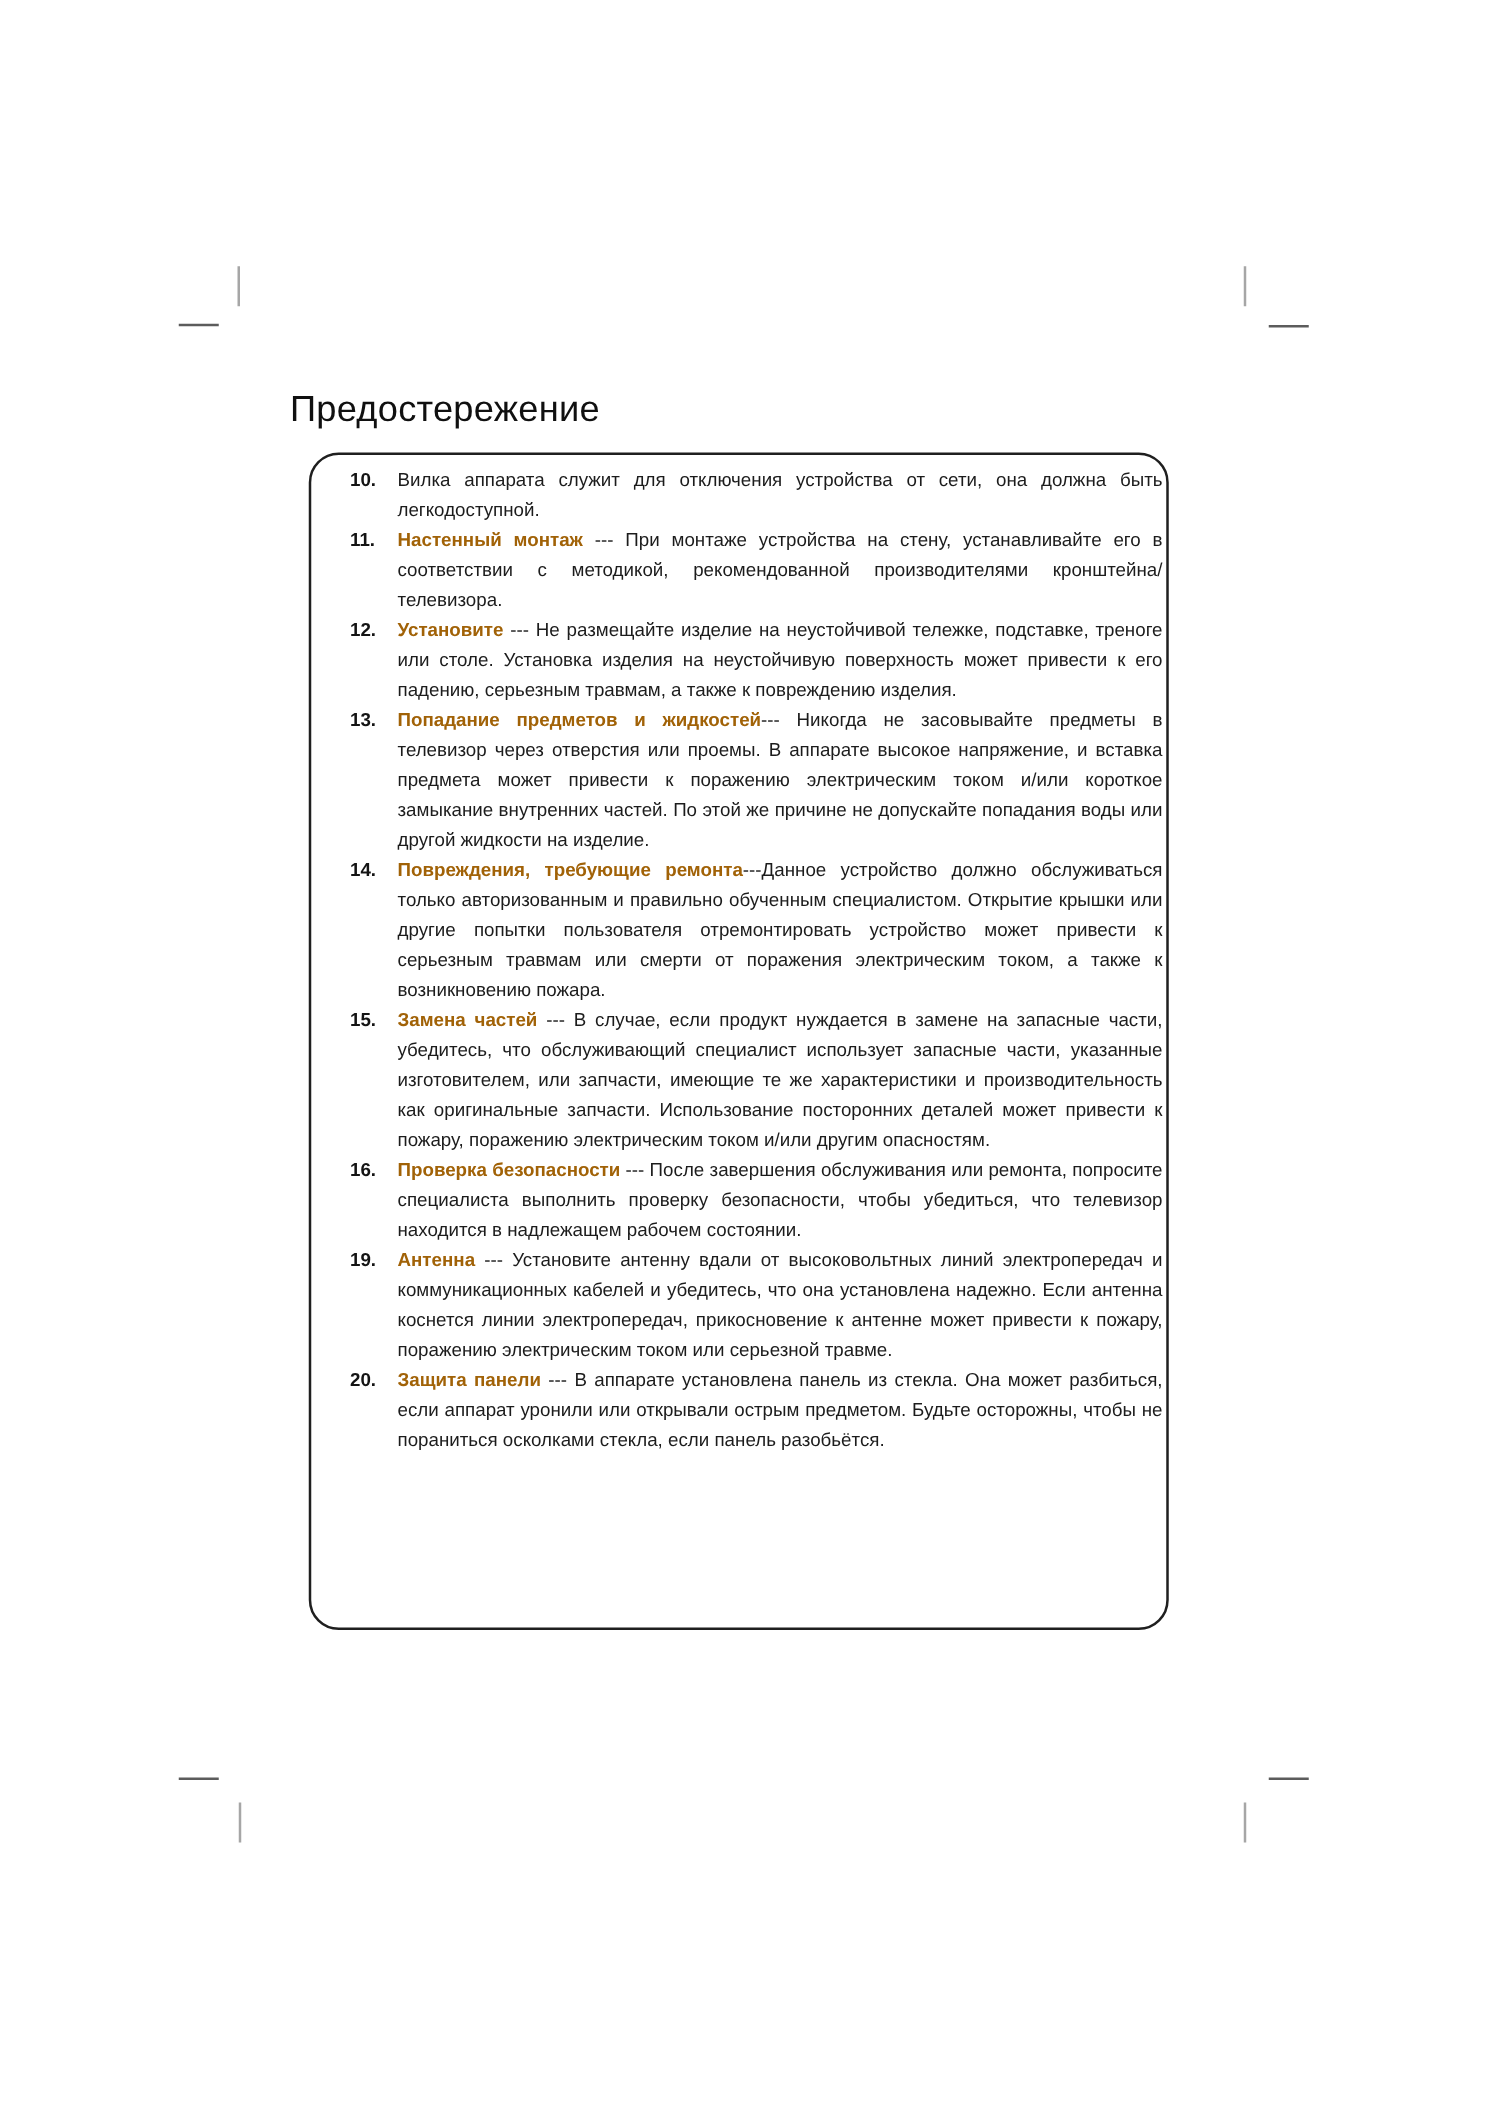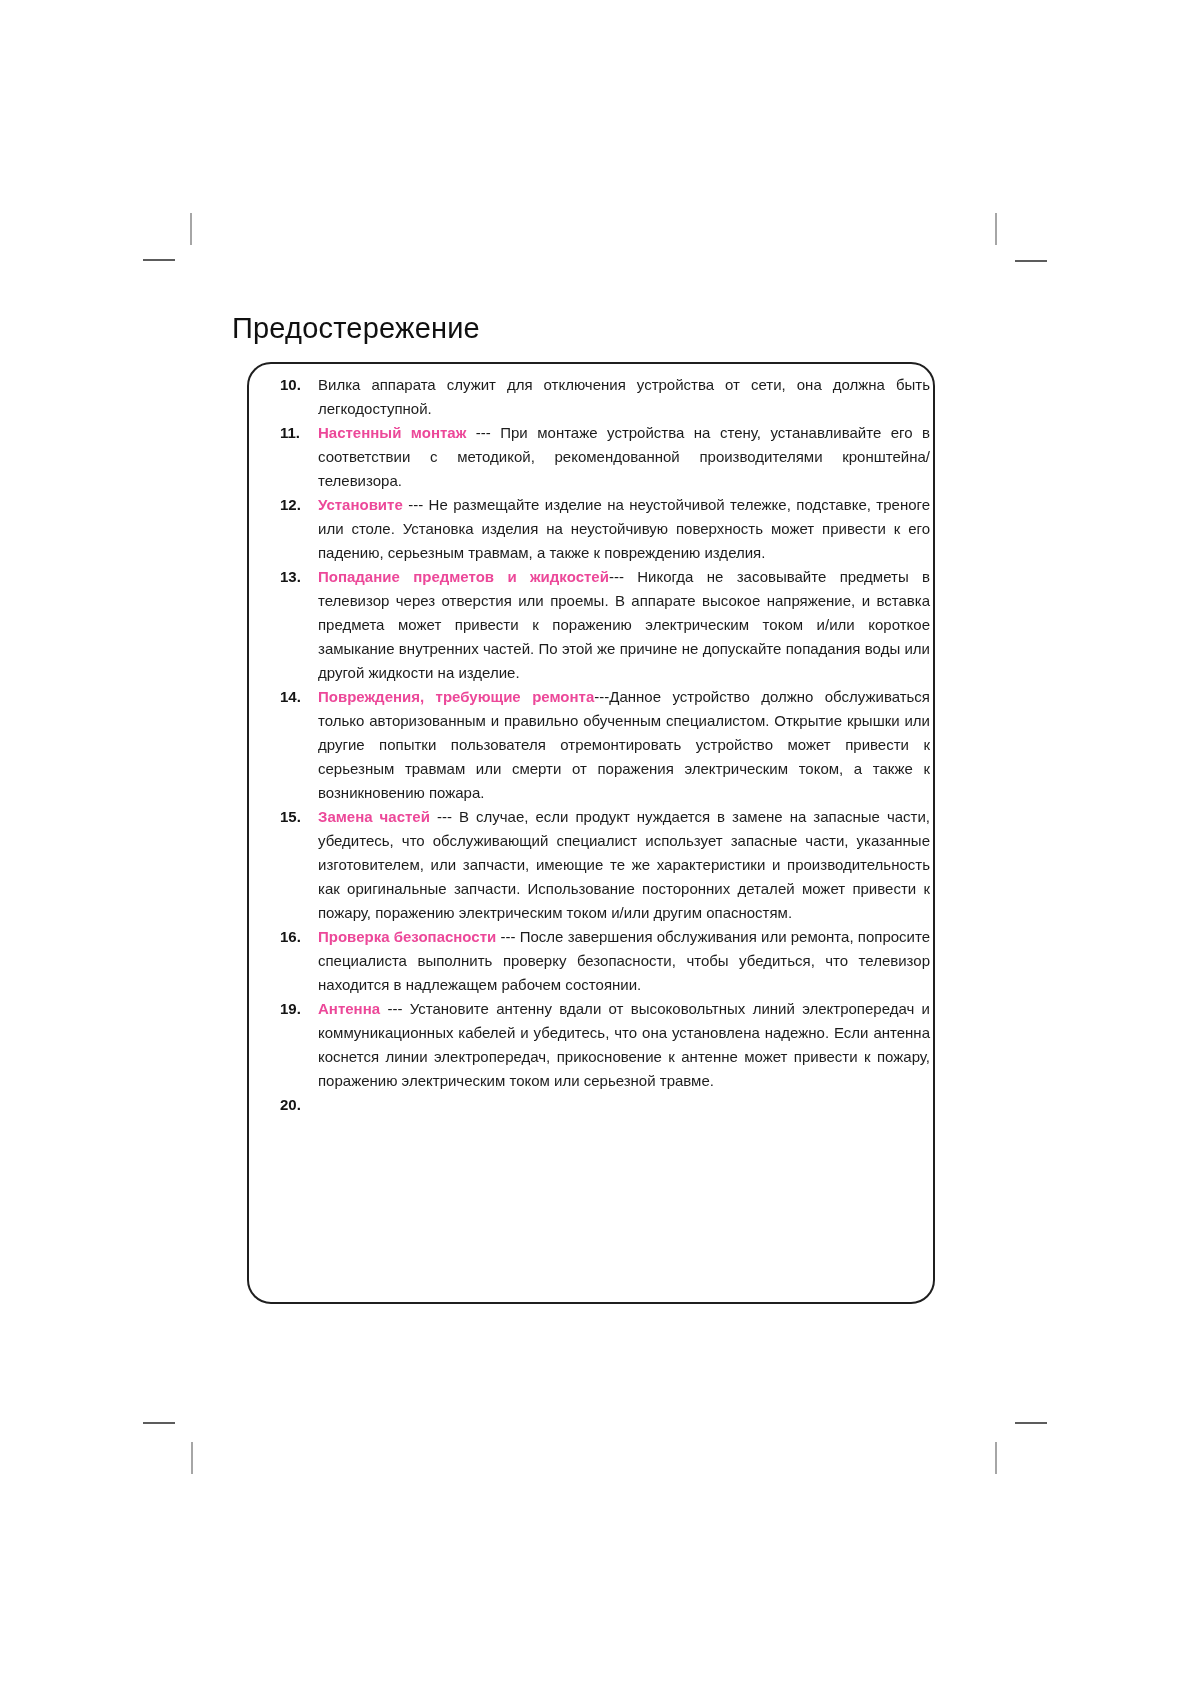--- a/index.html
+++ b/index.html
@@ -58,21 +58,21 @@
   .body {
     flex:1 1 auto;
     padding-right:3px;
     min-height:24px;
   }
   .body p {
     margin:0;
     text-align:justify;
     color:#1c1c1c;
   }
-  .body b { font-weight:bold; color:#ec4899; }
+  .body b { font-weight:bold; color:#a16207; }
 </style>
 </head>
 <body>
 
 <div class="page">
 
   <div class="mark v tl-v"></div>
   <div class="mark h tl-h"></div>
   <div class="mark v tr-v"></div>
   <div class="mark h tr-h"></div>
@@ -128,17 +128,20 @@
           </div>
         </div>
         <div class="item">
           <div class="num">19.</div>
           <div class="body">
             <p><b>Антенна</b> --- Установите антенну вдали от высоковольтных линий электропередач и коммуникационных кабелей и убедитесь, что она установлена надежно. Если антенна коснется линии электропередач, прикосновение к антенне может привести к пожару, поражению электрическим током или серьезной травме.</p>
           </div>
         </div>
         <div class="item">
           <div class="num">20.</div>
+          <div class="body">
+            <p><b>Защита панели</b> --- В аппарате установлена панель из стекла. Она может разбиться, если аппарат уронили или открывали острым предметом. Будьте осторожны, чтобы не пораниться осколками стекла, если панель разобьётся.</p>
+          </div>
         </div>
       </div>
   </div>
 
 </div>
 
 </body></html>

